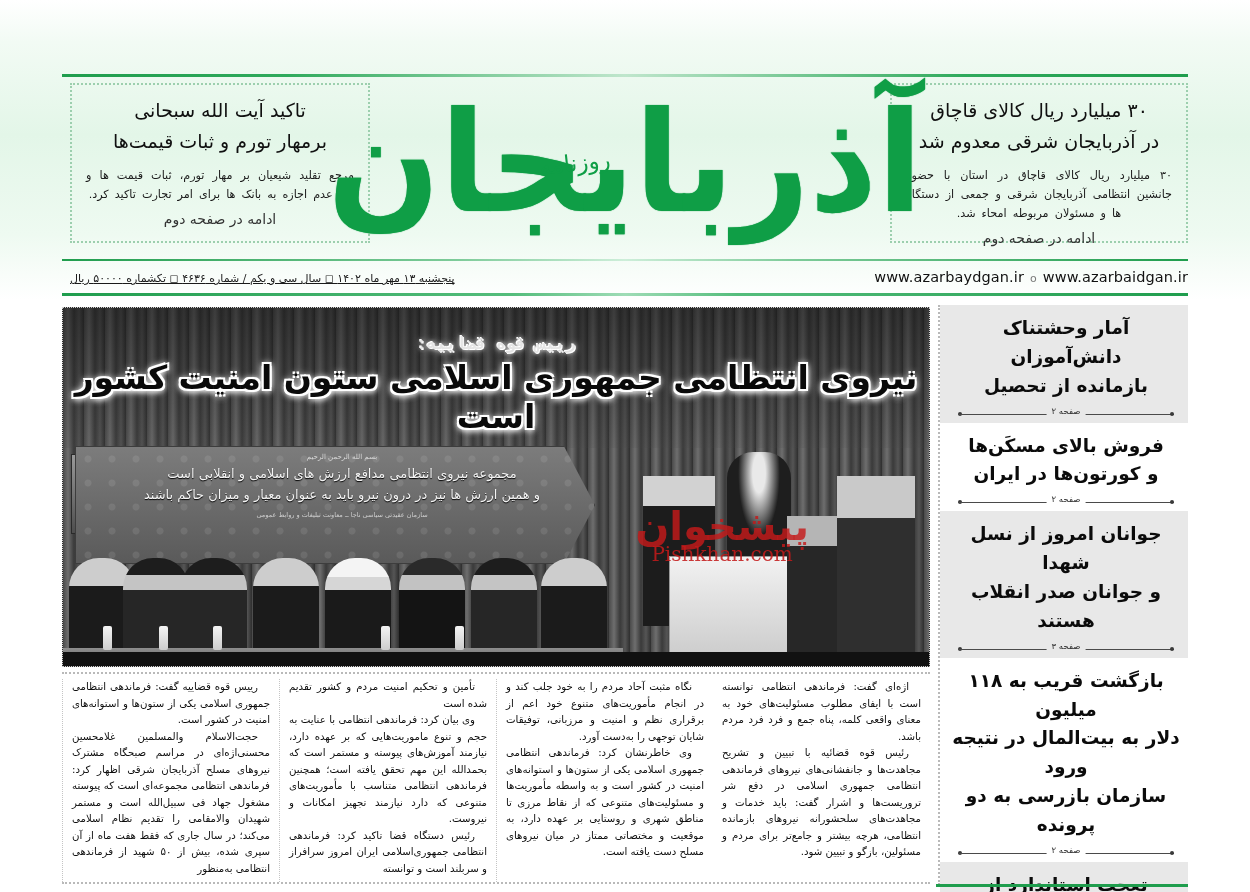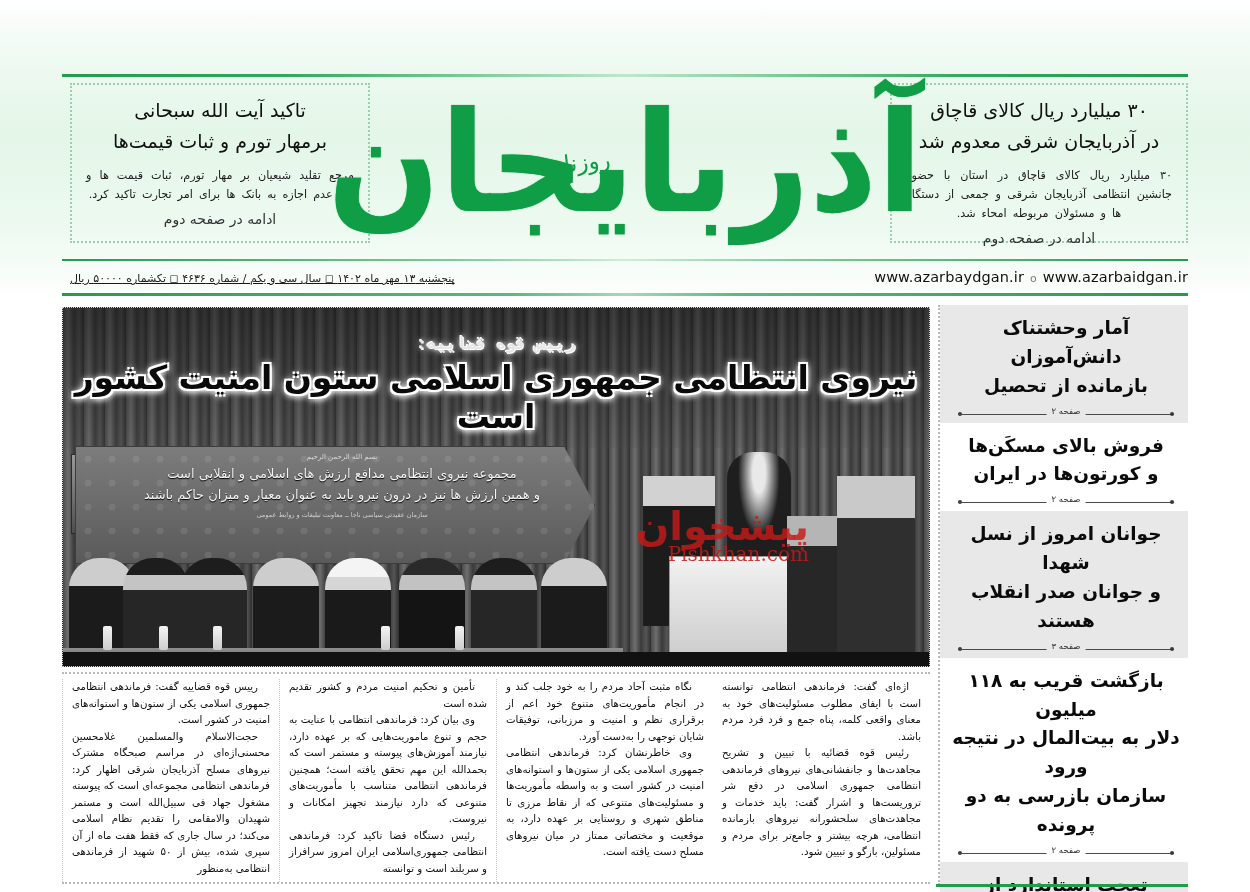--- a/index.html
+++ b/index.html
@@ -346,21 +346,21 @@
       0 0 6px #fff, 0 0 10px #fff, 2px 2px 0 #fff, -2px -2px 0 #fff,
       2px -2px 0 #fff, -2px 2px 0 #fff, 0 3px 6px rgba(255,255,255,.9);
   }
 
   
   .watermark {
     position: absolute;
     right: 120px; top: 198px;
     z-index: 6;
     direction: rtl;
-    text-align: right;
+    text-align: center;
     pointer-events: none;
   }
   .watermark .wm-fa {
     font-size: 40px;
     font-weight: bold;
     color: rgba(196,26,26,.82);
     letter-spacing: -2px;
     line-height: 1;
   }
   .watermark .wm-en {

